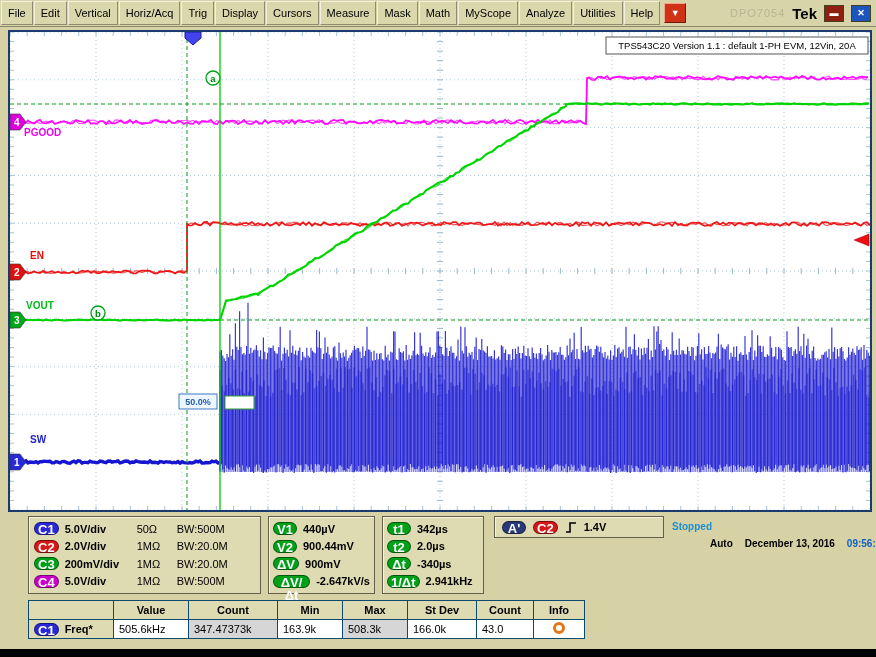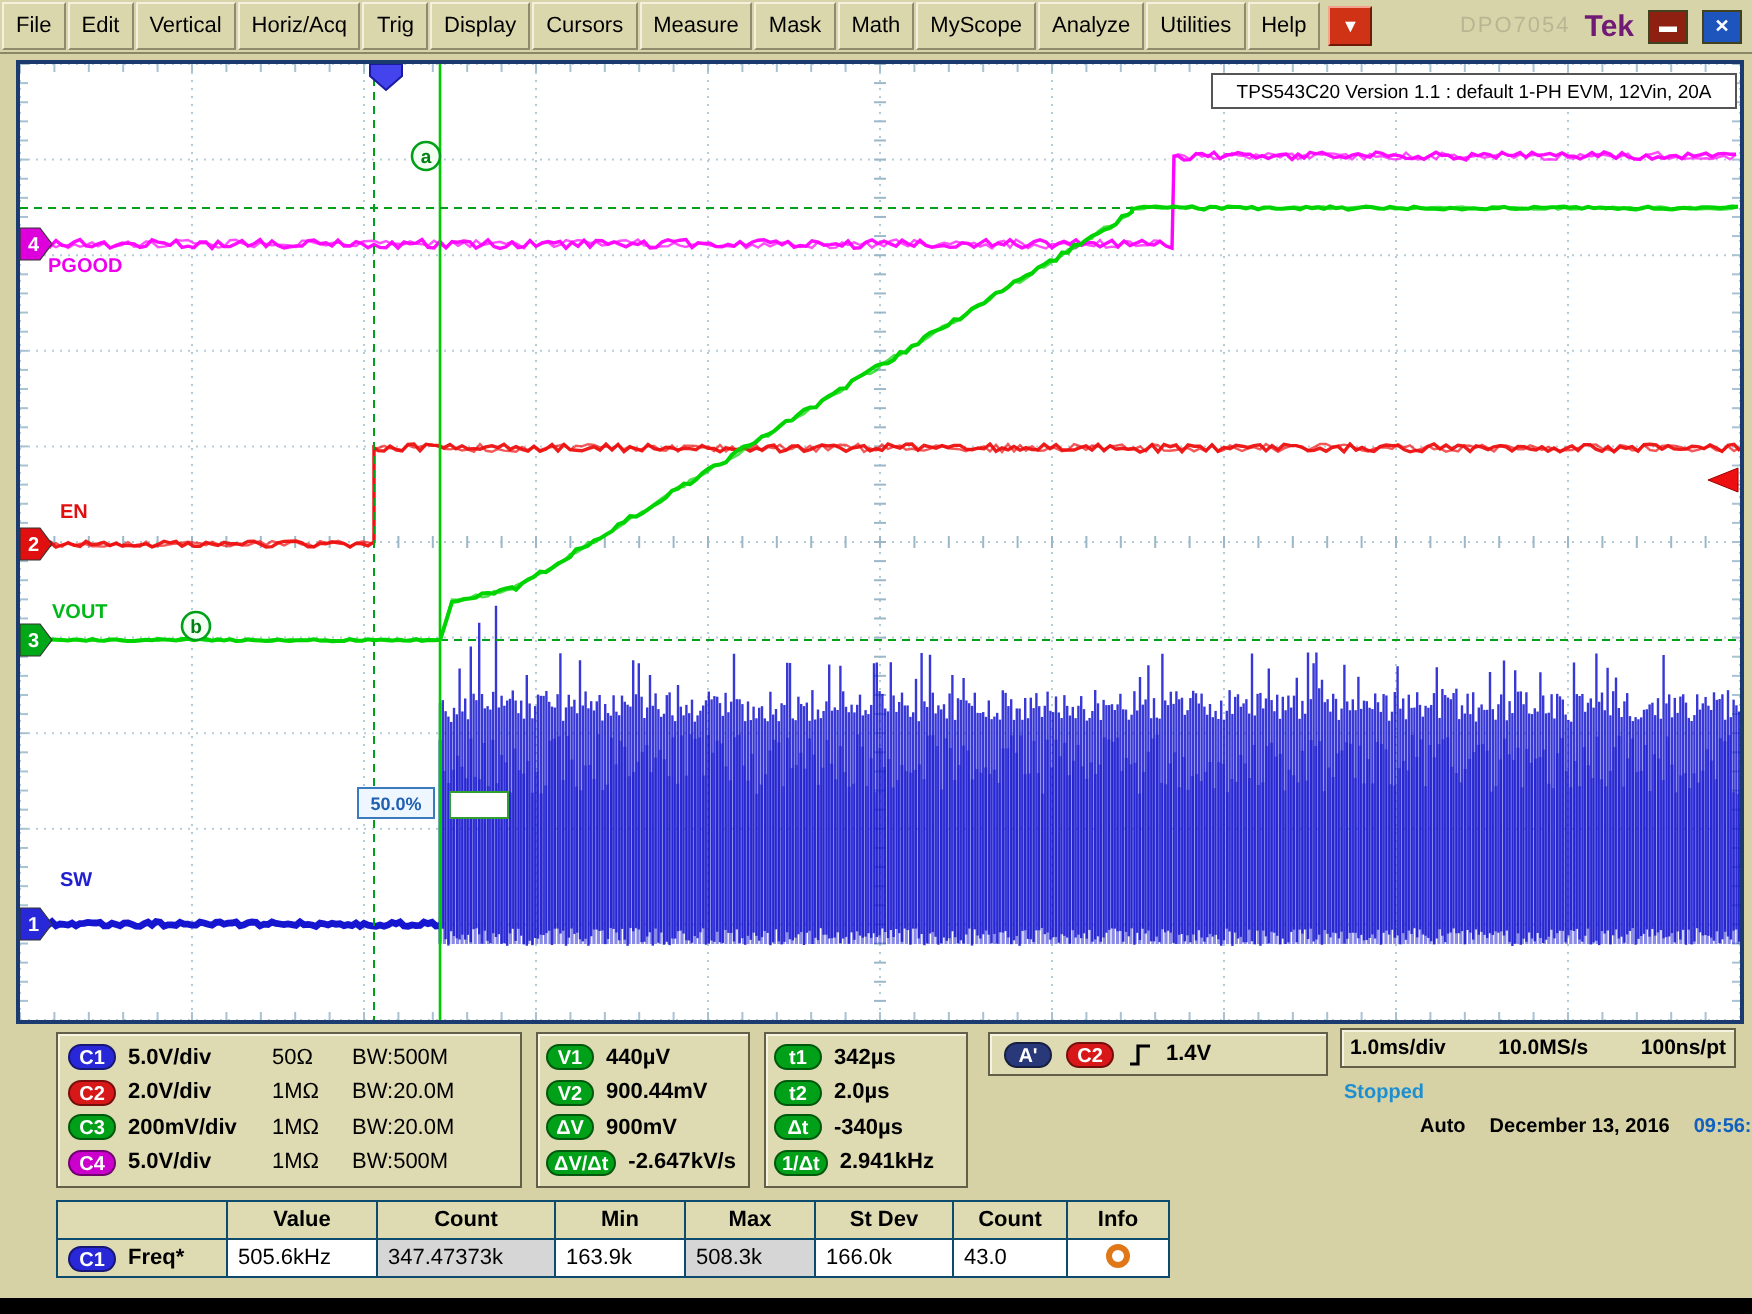--- a/index.html
+++ b/index.html
@@ -21,40 +21,40 @@
     white-space:nowrap;cursor:default;
   }
   .menu-more{
     width:20px;height:18px;margin-left:4px;background:#cf3214;
     border-top:1px solid #f3a48e;border-left:1px solid #f3a48e;
     border-right:1px solid #6e1a08;border-bottom:1px solid #6e1a08;
     color:#fff;font-size:9px;text-align:center;line-height:18px;cursor:pointer;
   }
   .menu-right{margin-left:auto;display:flex;align-items:center;gap:7px;padding-right:5px;}
   .watermark{color:#b9b593;font-size:11px;letter-spacing:1px;}
-  .tek-logo{font-weight:bold;font-size:15px;color:#701a75;}
+  .tek-logo{font-weight:bold;font-size:15px;color:#000000;}
   .win-btn{width:18px;height:15px;color:#fff;font-size:9px;text-align:center;line-height:15px;border:1px solid #41401f;cursor:pointer;}
   .win-min{background:#8e2012;}
   .win-close{background:#1e55bd;font-weight:bold;}
   
   .graticule{
     position:absolute;left:8px;top:30px;width:860px;height:478px;
     background:#ffffff;border:2px solid #1a3a70;
   }
   .graticule svg{display:block;}
   
   .panel{position:absolute;background:#dedab2;border:1px solid #63604a;box-shadow:inset 1px 1px 0 #f6f3e0;box-sizing:border-box;}
   .panel-channels{left:28px;top:516px;width:233px;height:78px;padding:3px 0;}
   .panel-vcursors{left:268px;top:516px;width:107px;height:78px;padding:3px 0;}
   .panel-tcursors{left:382px;top:516px;width:102px;height:78px;padding:3px 0;}
   .ch-row{display:flex;align-items:center;height:17.5px;padding:0 5px;gap:6px;font-size:11px;}
   .cur-row{display:flex;align-items:center;height:17.5px;padding:0 4px;gap:6px;font-size:11px;font-weight:bold;}
   .badge{
     display:inline-block;min-width:24px;height:13px;border-radius:7px;
-    color:#fff;font-size:10px;font-weight:bold;text-align:center;line-height:13px;
+    color:#fff;font-size:13px;font-weight:bold;text-align:center;line-height:13px;
     padding:0 3px;border:1px solid rgba(0,0,0,.45);box-sizing:border-box;
   }
   .scale{font-weight:bold;min-width:66px;}
   .imp{min-width:34px;}
   .bw{white-space:nowrap;}
   .panel-trigger{left:494px;top:516px;width:170px;height:22px;display:flex;align-items:center;gap:7px;padding:0 7px;}
   .trig-level{font-weight:bold;font-size:11px;}
   .edge-icon{display:inline-block;}
   
   .horiz{position:absolute;left:670px;top:514px;width:198px;}
@@ -1299,25 +1299,20 @@
 <div class="panel panel-trigger">
   <span class="badge" id="badge-a" style="background: rgb(40, 56, 120);">A'</span>
   <span class="badge" id="badge-trigsrc" style="background: rgb(216, 24, 24);">C2</span>
   <svg class="edge-icon" width="12" height="13">
     <polyline points="1,11 5,11 5,2 11,2" fill="none" stroke="#000" stroke-width="1.6"></polyline>
   </svg>
   <span class="trig-level">1.4V</span>
 </div>
 
 <div class="horiz">
-  <div class="hz-row1">
-    <span>1.0ms/div</span>
-    <span>10.0MS/s</span>
-    <span>100ns/pt</span>
-  </div>
   <div class="hz-row stopped">Stopped</div>
   <div class="hz-row daterow">
     <span>Auto</span>
     <span>December 13, 2016</span>
     <span class="time">09:56:57</span>
   </div>
 </div>
 
 <div class="meas" id="meas-table">
     <table>

